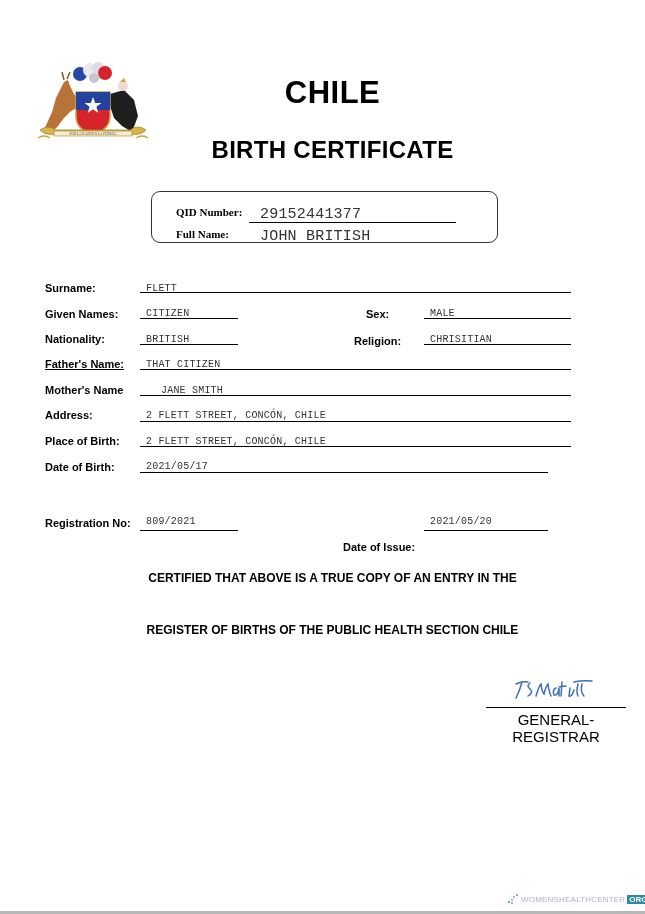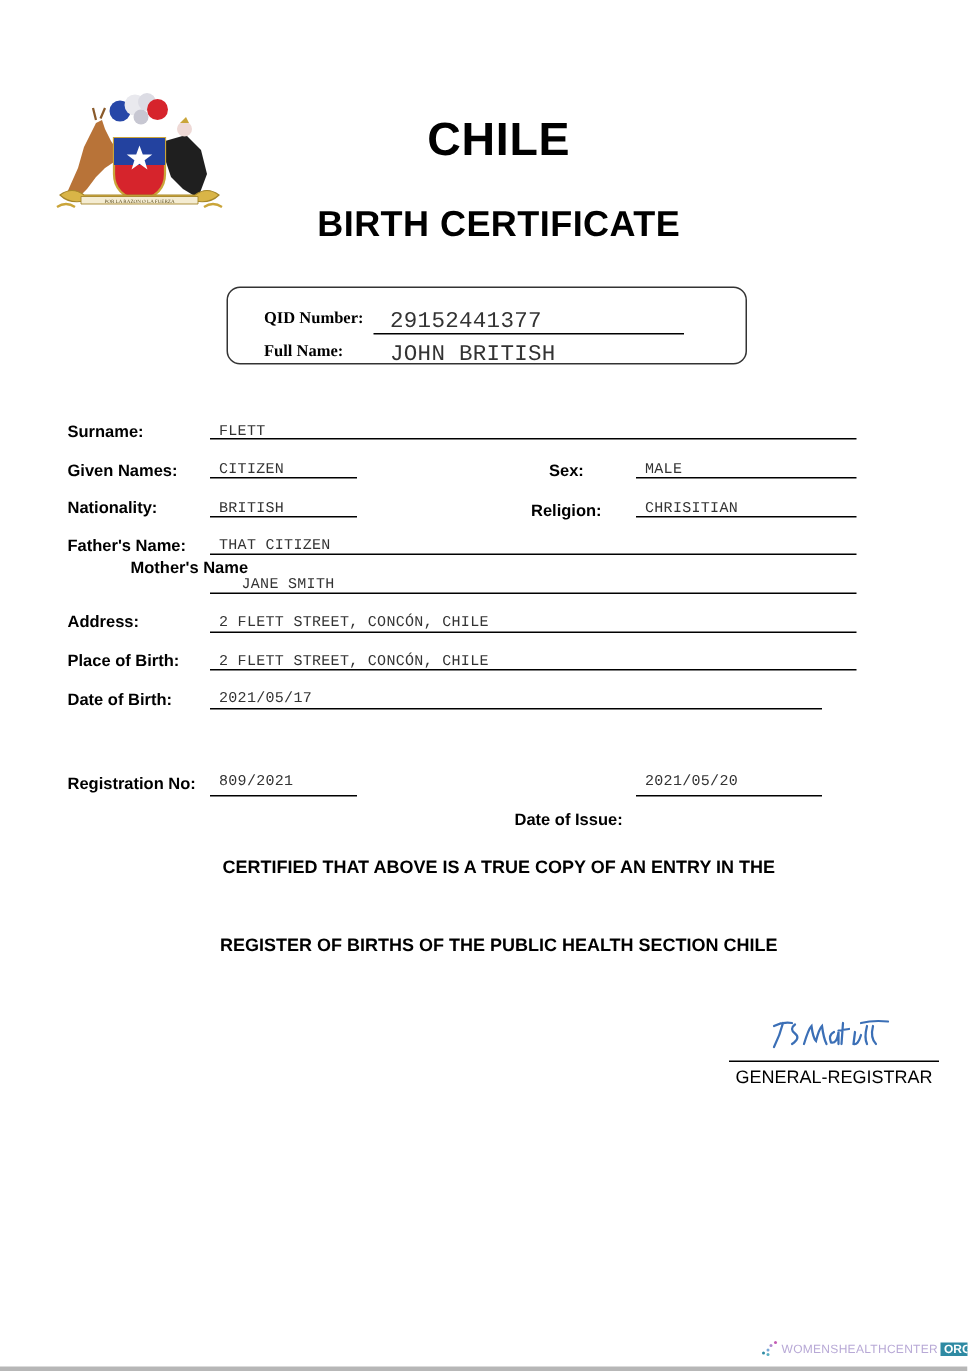--- a/index.html
+++ b/index.html
@@ -22,21 +22,21 @@
   .id-line { position: absolute; height: 1.3px; background: #000; }
 
   .lbl { position: absolute; font-size: 11px; font-weight: bold; white-space: nowrap; }
   .val { position: absolute; font-family: "Liberation Mono", monospace; font-size: 10px; color: #333; white-space: nowrap; letter-spacing: 0.2px; }
   .uline { position: absolute; height: 1.3px; background: #000; }
 
   .cert { position: absolute; left: 0; width: 665px; text-align: center; font-size: 12px; font-weight: bold; white-space: nowrap; }
 
   .sig { position: absolute; left: 512px; top: 676px; width: 84px; height: 26px; }
   .sig-line { position: absolute; left: 486px; top: 707px; width: 140px; height: 1.3px; background: #000; }
-  .sig-label { position: absolute; left: 486px; top: 711px; width: 140px; text-align: center; font-size: 12px; }
+  .sig-label { position: absolute; left: 486px; top: 711px; width: 140px; text-align: center; font-size: 15px; }
 
   .wm { position: absolute; left: 507px; top: 893px; height: 12px; display: flex; align-items: center; gap: 2px; }
   .wm-dots { width: 12px; height: 12px; position: relative; }
   .wm-dots i { position: absolute; width: 2px; height: 2px; border-radius: 1px; }
   .wm-text { font-size: 8px; color: #b8a9d6; letter-spacing: 0.2px; text-align: right; }
   .wm-org { font-size: 8px; color: #fff; background: #2e8aa3; padding: 0 2px; font-weight: bold; }
 </style>
 </head>
 <body>
 
@@ -93,25 +93,25 @@
   <div class="val" style="left:430px; top:308px;">MALE</div>
   <div class="uline" style="left:424px; top:318px; width:147px;"></div>
 
   <div class="lbl" style="left:45px; top:333px;">Nationality:</div>
   <div class="val" style="left:146px; top:334px;">BRITISH</div>
   <div class="uline" style="left:140px; top:344px; width:98px;"></div>
   <div class="lbl" style="left:354px; top:319px;margin-top:16px;">Religion:</div>
   <div class="val" style="left:430px; top:334px;">CHRISITIAN</div>
   <div class="uline" style="left:424px; top:344px; width:147px;"></div>
 
-  <div class="lbl" style="left:45px; top:358px;">Father's Name:</div>
+  <div class="lbl" style="left:45px; top:358px;text-decoration:underline;">Father's Name:</div>
   <div class="val" style="left:146px; top:359px;">THAT CITIZEN</div>
   <div class="uline" style="left:140px; top:369px; width:431px;"></div>
 
-  <div class="lbl" style="left:45px; top:373px;margin-left:42px;">Mother's Name</div>
+  <div class="lbl" style="left:45px; top:384px;">Mother's Name</div>
   <div class="val" style="left:161px; top:385px;">JANE SMITH</div>
   <div class="uline" style="left:140px; top:395px; width:431px;"></div>
 
   <div class="lbl" style="left:45px; top:409px;">Address:</div>
   <div class="val" style="left:146px; top:410px;">2 FLETT STREET, CONCÓN, CHILE</div>
   <div class="uline" style="left:140px; top:421px; width:431px;"></div>
 
   <div class="lbl" style="left:45px; top:435px;text-align:center;">Place of Birth:</div>
   <div class="val" style="left:146px; top:436px;">2 FLETT STREET, CONCÓN, CHILE</div>
   <div class="uline" style="left:140px; top:446px; width:431px;"></div>

